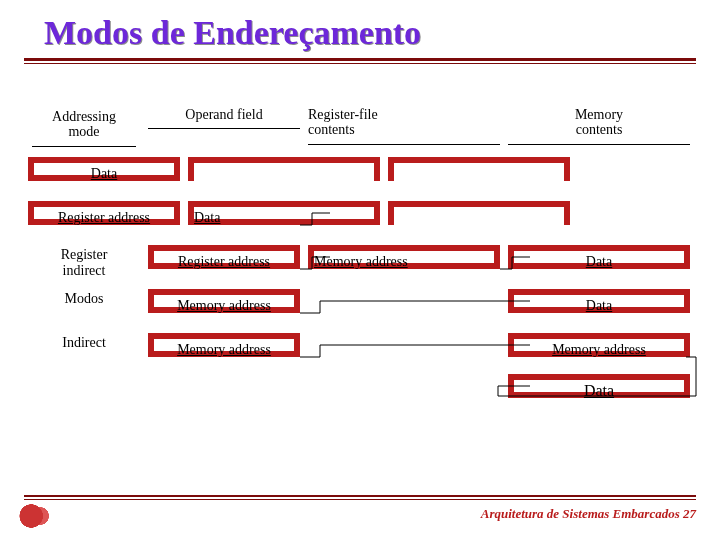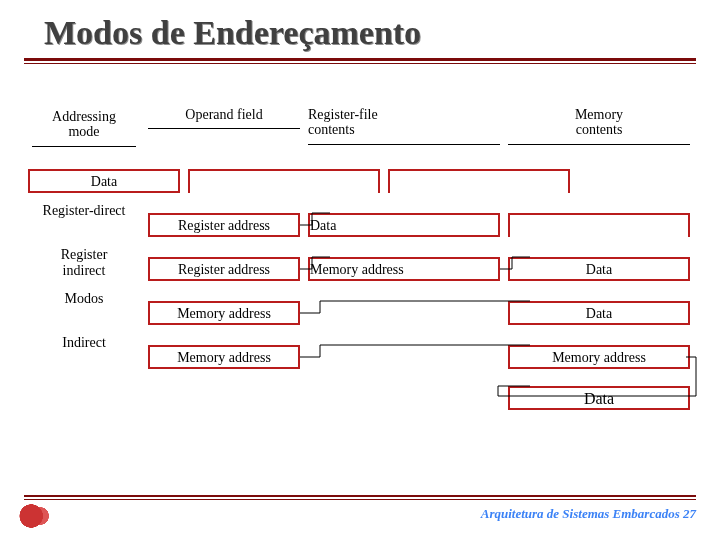--- a/index.html
+++ b/index.html
@@ -2,21 +2,21 @@
 <html><head>
 <meta charset="utf-8">
 <style>
   * { box-sizing: border-box; margin: 0; padding: 0; }
   html, body { width: 720px; height: 540px; background: #fff; font-family: "Times New Roman", serif; color: #000; }
   .slide { position: relative; width: 720px; height: 540px; padding: 14px 24px 20px 24px; }
   .title {
     font-family: "Comic Sans MS", "Comic Sans", cursive;
     font-size: 34px;
     font-weight: bold;
-    color: #404040;
+    color: #6d28d9;
     text-shadow: 1px 1px 0 rgba(0,0,0,.45);
     margin-left: 20px;
   }
   .hr-wrap { margin-top: 6px; }
   .hr1 { border: 0; border-top: 3px solid #7b0a0a; }
   .hr2 { border: 0; border-top: 1px solid #7b0a0a; margin-top: 2px; }
 
   .table {
     position: absolute;
     top: 105px;
@@ -27,42 +27,43 @@
   .row { display: flex; align-items: flex-start; height: 44px; }
   .row.header { height: 44px; }
   .col-mode { width: 120px; text-align: center; padding: 2px 4px; }
   .col-op   { width: 160px; text-align: center; }
   .col-reg  { width: 200px; }
   .col-mem  { width: 190px; text-align: center; }
   .hcell { font-size: 14px; line-height: 1.1; padding: 2px 4px; }
   .hdr-line { border-bottom: 1px solid #000; margin: 4px 4px 0 4px; }
 
   .box {
-    border: 2px solid #b91c1c;
+    border: 6px solid #b91c1c;
     height: 24px;
     line-height: 22px;
     background: #fff;
-    margin: 12px 4px;
+    margin: 0 4px;
+    text-decoration: underline;
   }
   .gap { height: 8px; }
 
   
   .final-row { position:absolute; top: 374px; left:24px; right:24px; display:flex; }
 
   
   svg.conn { position: absolute; left: 0; top: 0; width: 720px; height: 540px; pointer-events:none; }
   svg.conn path { stroke: #000; stroke-width: 1; fill: none; }
 
   .footer-line { position:absolute; left:24px; right:24px; bottom:40px; }
   .footer-line .hr1 { border-top:2px solid #7b0a0a; }
   .footer-line .hr2 { margin-top:2px; }
   .footer-text {
     position:absolute; right:24px; bottom:18px;
     font-style: italic; font-weight: bold; font-size: 13px;
-    color: #3b82f6;
+    color: #b91c1c;
   }
   .logo {
     position:absolute; left:18px; bottom:12px;
     width:44px; height:24px;
     background: radial-gradient(circle at 30% 50%, #c33 35%, transparent 36%),
                 radial-gradient(circle at 50% 50%, #d55 35%, transparent 36%);
     border-radius:6px;
   }
 </style>
 </head>
@@ -108,21 +109,20 @@
         </div>
       <div class="col-reg">
           <div class="box" style="border-bottom:none;"></div>
         </div>
       <div class="col-mem">
           <div class="box" style="border-bottom:none;"></div>
         </div>
     </div>
 
     <div class="row">
-      <div class="col-mode">Register-direct</div>
       <div class="col-op">
           <div class="box">Register address</div>
         </div>
       <div class="col-reg">
           <div class="box">Data</div>
         </div>
       <div class="col-mem">
           <div class="box" style="border-bottom:none;"></div>
         </div>
     </div>

